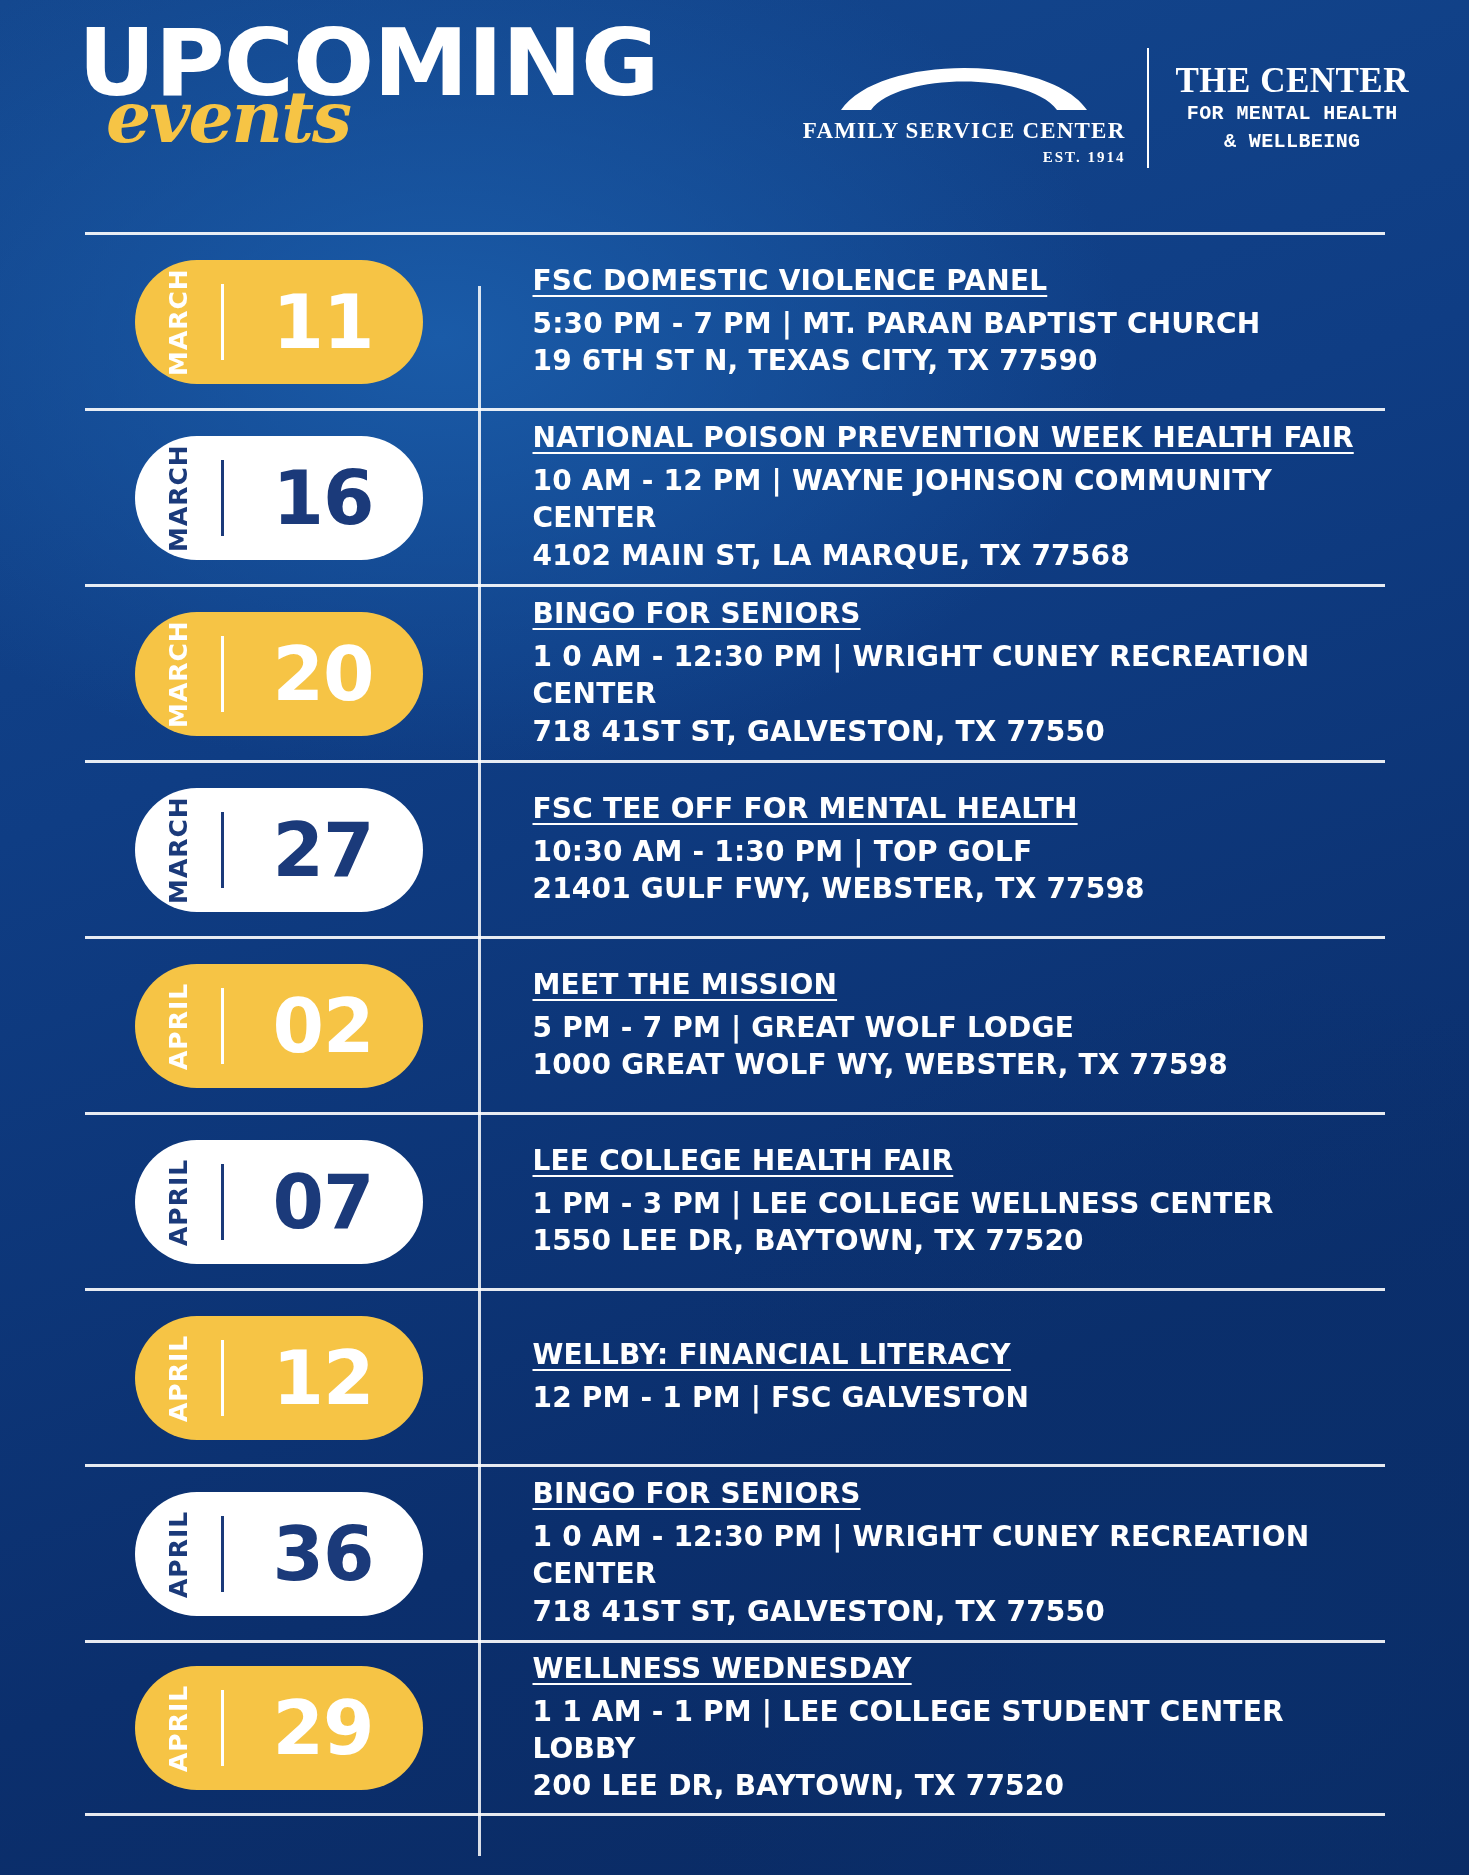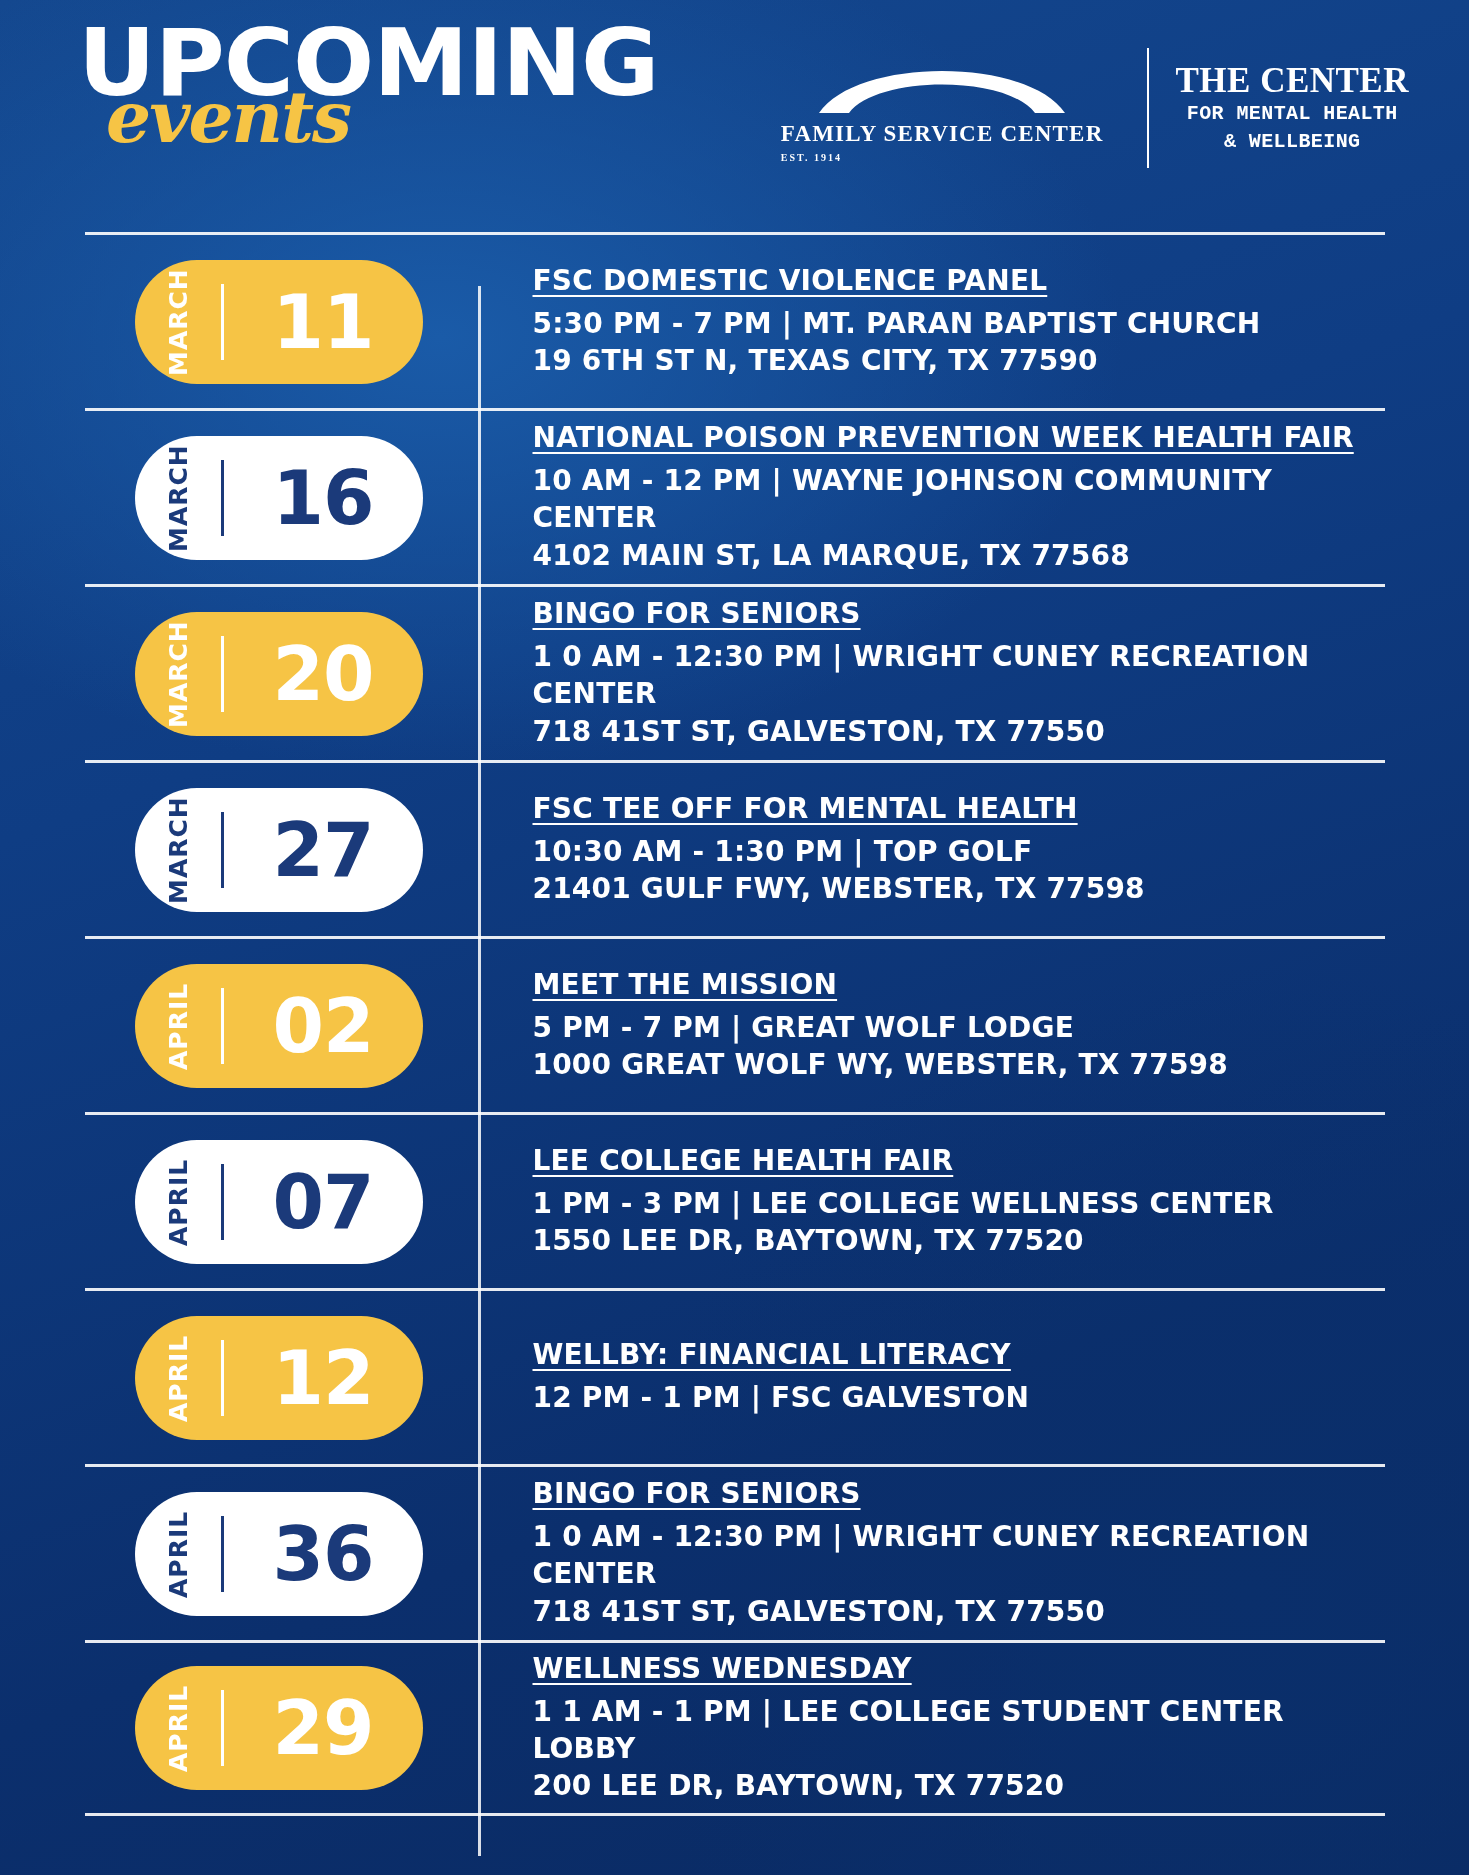--- a/index.html
+++ b/index.html
@@ -59,41 +59,41 @@
 
   .logo-block {
     position: absolute;
     right: 60px;
     top: 38px;
     display: flex;
     align-items: center;
     height: 140px;
   }
   .logo-left {
-    text-align: left;
-    padding-right: 44px;
+    text-align: right;
+    padding-right: 22px;
   }
   .arch {
     width: 250px;
     height: 62px;
     display: block;
     margin: 0 auto 6px auto;
   }
   .logo-fsc-name {
     color: #ffffff;
     font-family: "Liberation Serif", serif;
     font-weight: bold;
     font-size: 23px;
     letter-spacing: 1.2px;
   }
   .logo-est {
     color: #ffffff;
     font-family: "Liberation Serif", serif;
     font-weight: bold;
-    font-size: 10px;
+    font-size: 15px;
     letter-spacing: 2px;
     margin-top: 5px;
   }
   .logo-divider {
     width: 2px;
     height: 120px;
     background: #ffffff;
   }
   .logo-right {
     padding-left: 26px;

